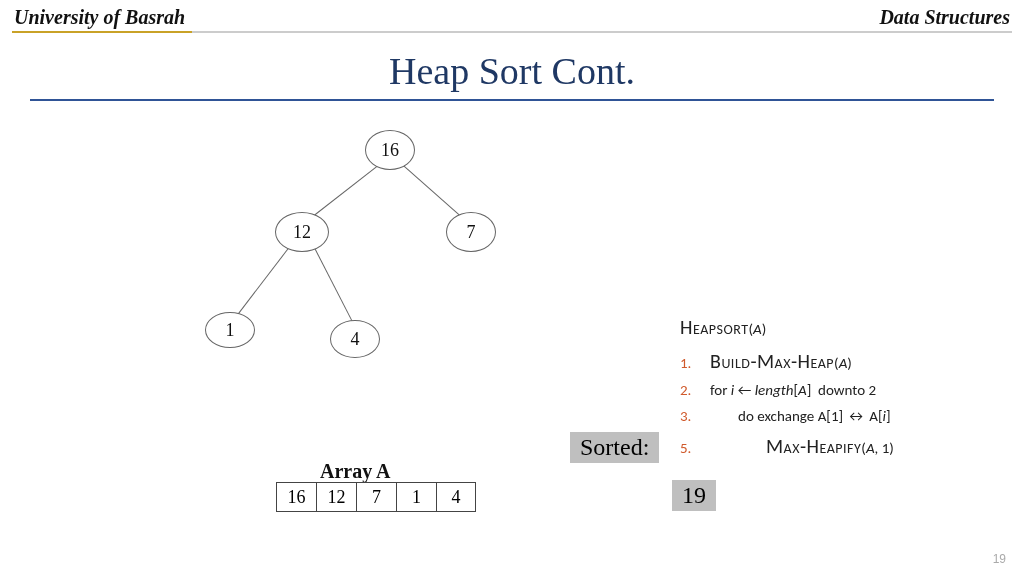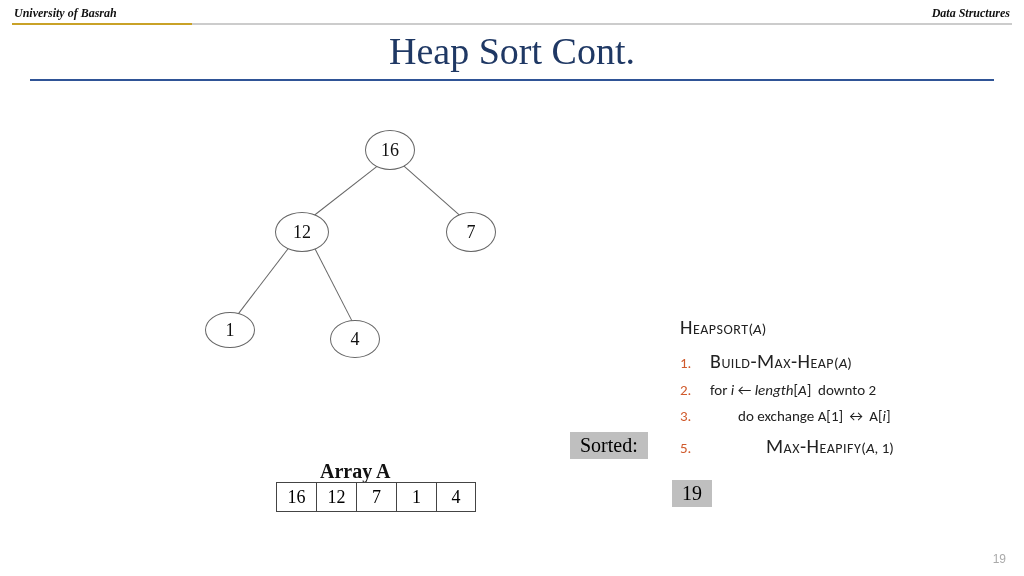--- a/index.html
+++ b/index.html
@@ -1,29 +1,29 @@
 <!DOCTYPE html>
 <html><head>
 <meta charset="utf-8">
 <style>
   * { box-sizing: border-box; margin: 0; padding: 0; }
   html, body { width: 1024px; height: 576px; background: #fff; font-family: Georgia, 'Times New Roman', serif; position: relative; }
   .header { display: flex; justify-content: space-between; align-items: center; padding: 6px 14px 2px; }
-  .header span { font-style: italic; font-weight: bold; font-size: 12px; color: #111; }
+  .header span { font-style: italic; font-weight: bold; font-size: 20px; color: #111; }
   .top-hr { height: 2px; background: linear-gradient(to right, #c9a227 0%, #c9a227 18%, #ccc 18%, #ccc 100%); margin: 0 12px 4px; }
-  .title { font-family: 'Palatino Linotype', Palatino, Georgia, serif; font-size: 38px; color: #1f3864; text-align: center; margin-top: 4px; }
+  .title { font-family: 'Palatino Linotype', Palatino, Georgia, serif; font-size: 38px; color: #1f3864; text-align: center; margin-top: 16px; }
   .title-hr { height: 2px; background: #2f5496; margin: 6px 30px 0; }
   .tree-area { position: absolute; left: 180px; top: 120px; width: 360px; height: 260px; }
   .node { position: absolute; border: 1.5px solid #666; border-radius: 50%; display: flex; align-items: center; justify-content: center; font-family: 'Times New Roman', serif; font-size: 18px; color: #111; background: #fff; }
   .edge { position: absolute; border-left: 1.5px solid #666; transform-origin: top left; }
   .array-label { position: absolute; font-family: Georgia, serif; font-weight: bold; font-size: 20px; color: #111; margin-top: 12px; }
   .array-cells { position: absolute; display: flex; }
   .cell { width: 40px; height: 30px; border: 1.5px solid #444; border-right: none; display: flex; align-items: center; justify-content: center; font-family: 'Times New Roman', serif; font-size: 18px; }
   .cell:last-child { border-right: 1.5px solid #444; }
-  .sorted-badge, .num-badge { position: absolute; background: #bfbfbf; font-family: 'Times New Roman', serif; font-size: 20px; padding: 2px 10px; }
+  .sorted-badge, .num-badge { position: absolute; background: #bfbfbf; font-family: 'Times New Roman', serif; font-size: 24px; padding: 2px 10px; }
   .algo { position: absolute; left: 680px; top: 310px; font-family: Calibri, Arial, sans-serif; font-size: 15px; color: #222; line-height: 1.7; }
   .algo .procname { font-variant: small-caps; letter-spacing: 0.5px; font-size: 20px; }
   .algo .num { color: #d05a2c; display: inline-block; width: 22px; }
   .algo .kw { font-weight: normal; }
   .algo .it { font-style: italic; }
   .page-num { position: absolute; right: 18px; bottom: 10px; color: #aaa; font-family: Arial, sans-serif; font-size: 12px; }
 </style>
 </head>
 <body>
 

